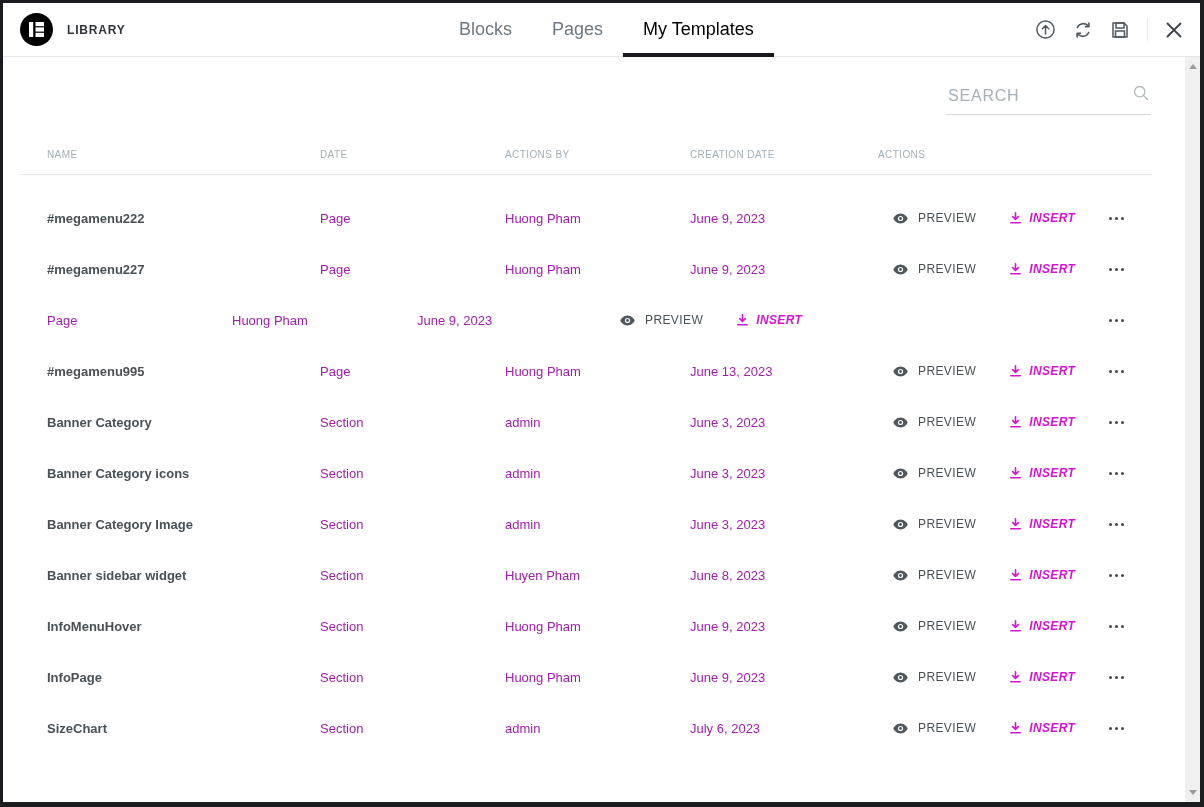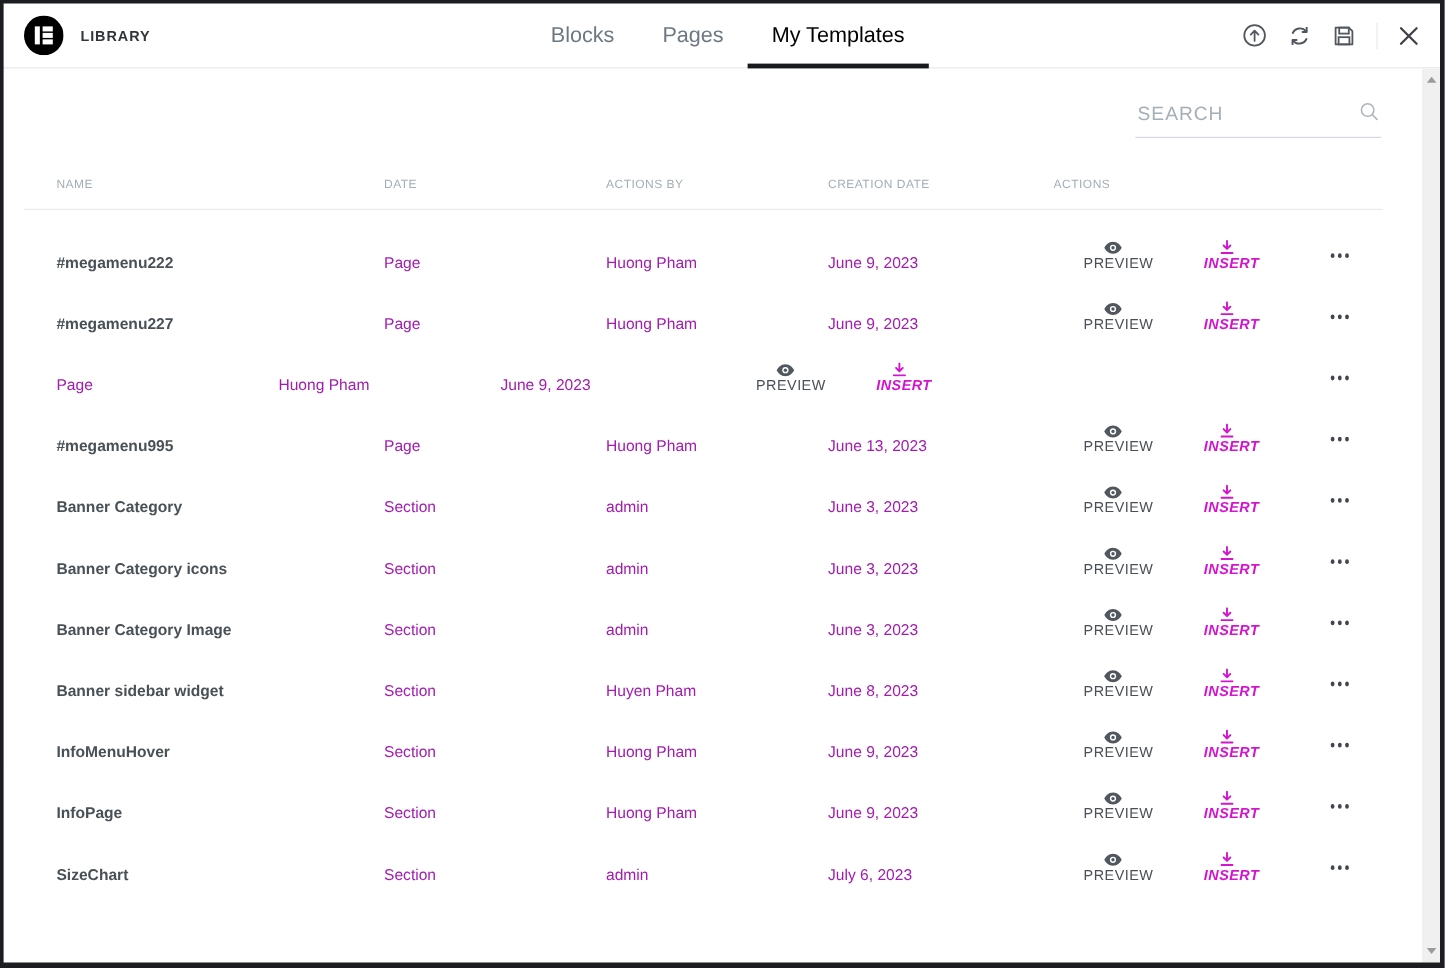--- a/index.html
+++ b/index.html
@@ -68,21 +68,20 @@
   .cell { padding-left:27px; flex:0 0 auto; }
   .c0 { width:273px; } .c1 { width:185px; } .c2 { width:185px; }
   .c3 { width:188px; } .c4 { flex:1 1 auto; display:flex; align-items:center; }
   .th { font-size:10px; color:#a3aeb6; letter-spacing:.4px; font-weight:normal; }
   .trow { display:flex; align-items:flex-end; height:51px; font-size:13px; }
   .name-cell  { color:#495157; font-weight:bold; font-size:13px; }
   .muted-cell { color:#a21caf;margin-top:37px; }
   .action-btn {
     display:flex; align-items:center; cursor:pointer; background:none; border:none;
     font-family:"Liberation Sans", sans-serif;
-    flex-direction:column;
   }
   .preview-btn { margin-left:15px; }
   .preview-btn .lbl { margin-left:10px; font-size:12px; letter-spacing:.4px; color:#495157; }
   .insert-btn { margin-left:34px; }
   .insert-btn .lbl { margin-left:8px; font-size:12px; letter-spacing:.4px; font-weight:bold;font-style:italic; }
   .more-btn { margin-left:auto; margin-right:26px; display:flex; gap:2.5px; padding:6px 2px; }
   .dot { width:3.5px; height:3.5px; border-radius:50%; background:#42474e; }
 </style>
 </head>
 <body>

